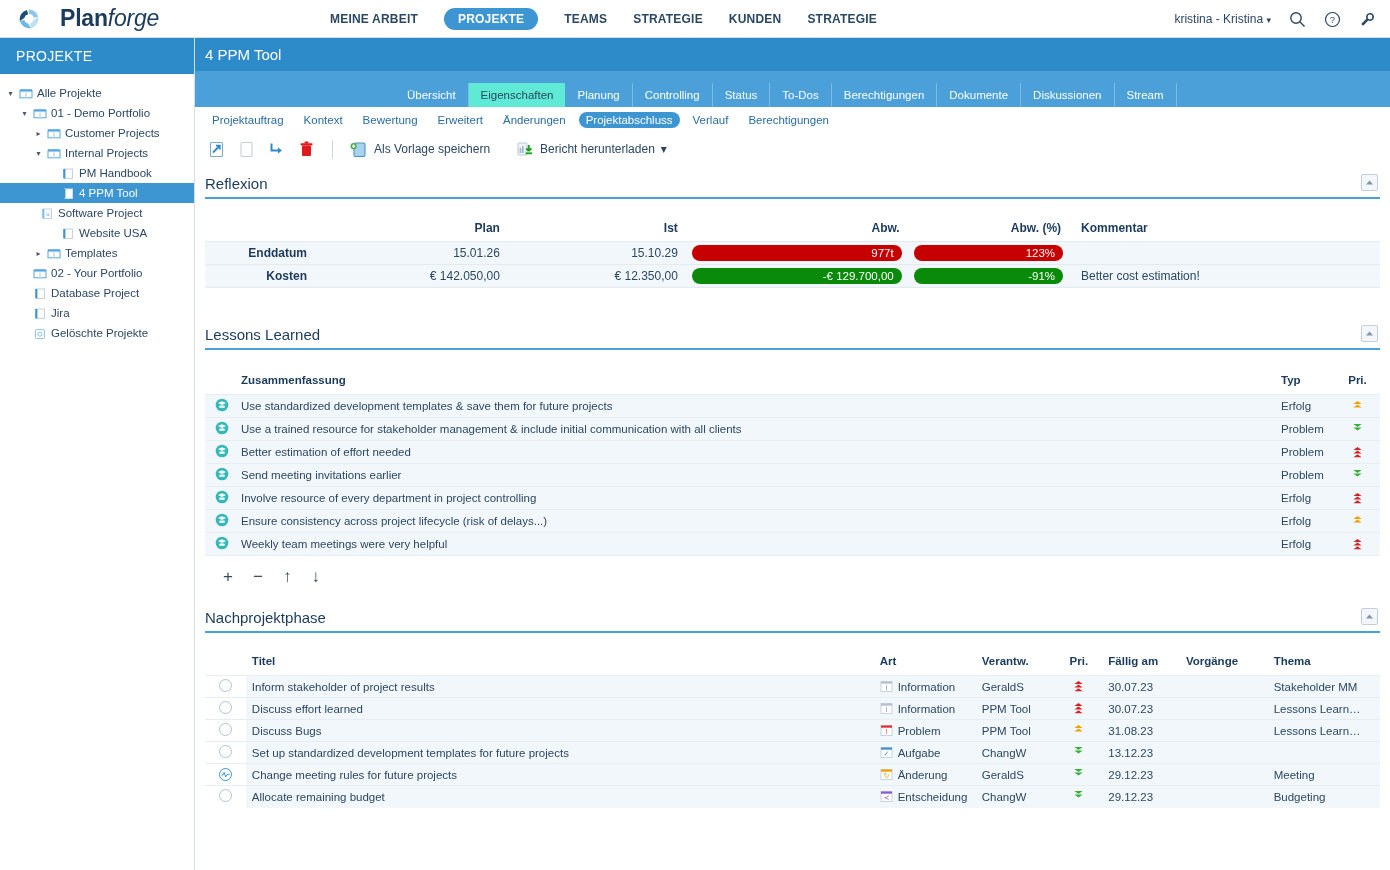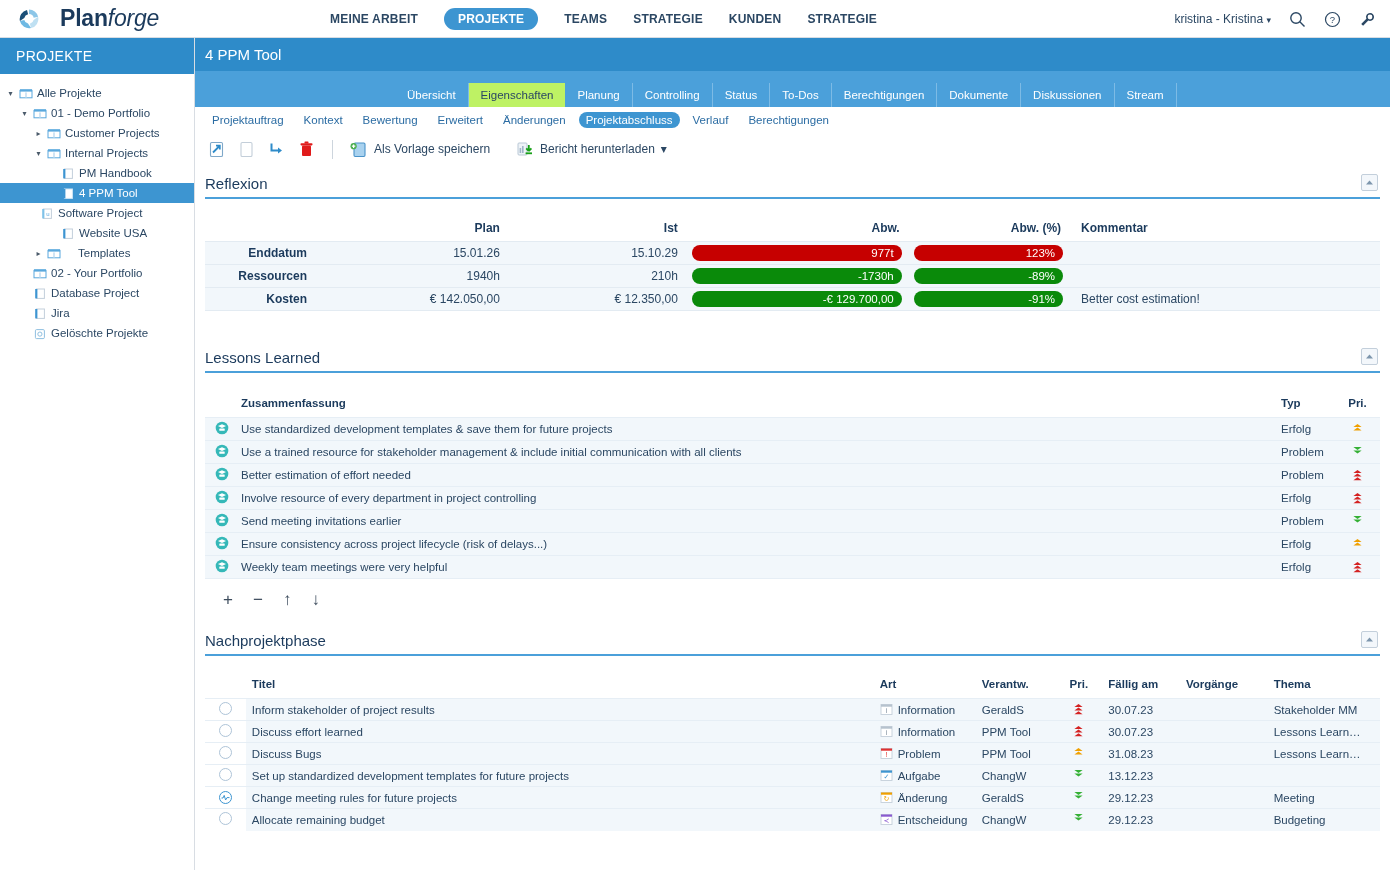--- a/index.html
+++ b/index.html
@@ -79,21 +79,21 @@
   }
   .tabsrow {
     height: 36px; background: #4ba0da;
     display: flex; align-items: flex-end; padding-left: 200px;
   }
   .tab {
     height: 24px; padding: 0 12px; display: flex; align-items: center;
     font-size: 11.5px; color: #ffffff; cursor: pointer;
     border-right: 1px solid #7dbbe5;
   }
-  .tab.active { background: #bef264; color: #2b4763; border-right: none; }
+  .tab.active { background: #5eead4; color: #2b4763; border-right: none; }
 
   .subtabs {
     height: 26px; display: flex; align-items: center;
     gap: 6px; padding-left: 10px; background: #fff;
   }
   .subtab {
     font-size: 11.5px; color: #2b6ca3; cursor: pointer; padding: 2px 7px; white-space: nowrap;
   }
   .subtab.active { background: #3d95d1; color: #fff; border-radius: 10px; }
 
@@ -328,21 +328,21 @@
         </div>
         <div class="tnode" style="padding-left: 32px;">
           <span class="twist">▸</span>
           <span class="tnode-ico">
             <svg width="14" height="13" viewBox="0 0 14 13">
               <rect x="1" y="3.4" width="12" height="7.4" fill="#fff" stroke="#5aa8dd" stroke-width="1"></rect>
               <rect x="1" y="2.2" width="12" height="2.4" fill="#5aa8dd"></rect>
               <rect x="6.3" y="5.4" width="1.4" height="5.4" fill="#bcd9ef"></rect>
             </svg>
           </span>
-          <span style="margin-left: 16px;">Templates</span>
+          <span style="margin-left: 3px;">Templates</span>
         </div>
         <div class="tnode" style="padding-left: 18px;">
           <span class="twist"></span>
           <span class="tnode-ico">
             <svg width="14" height="13" viewBox="0 0 14 13">
               <rect x="1" y="3.4" width="12" height="7.4" fill="#fff" stroke="#5aa8dd" stroke-width="1"></rect>
               <rect x="1" y="2.2" width="12" height="2.4" fill="#5aa8dd"></rect>
               <rect x="6.3" y="5.4" width="1.4" height="5.4" fill="#bcd9ef"></rect>
             </svg>
           </span>
@@ -480,32 +480,20 @@
               <td>15.10.29</td>
               <td class="cell-pill">
                 <span class="pill red">977t</span>
               </td>
               <td class="cell-pill">
                 <span class="pill red">123%</span>
               </td>
               <td class="kom"></td>
             </tr>
             <tr>
-              <td class="lbl">Ressourcen</td>
-              <td>1940h</td>
-              <td>210h</td>
-              <td class="cell-pill">
-                <span class="pill green">-1730h</span>
-              </td>
-              <td class="cell-pill">
-                <span class="pill green">-89%</span>
-              </td>
-              <td class="kom"></td>
-            </tr>
-            <tr>
               <td class="lbl">Kosten</td>
               <td>€ 142.050,00</td>
               <td>€ 12.350,00</td>
               <td class="cell-pill">
                 <span class="pill green">-€ 129.700,00</span>
               </td>
               <td class="cell-pill">
                 <span class="pill green">-91%</span>
               </td>
               <td class="kom">Better cost estimation!</td>
@@ -571,39 +559,39 @@
                   <path d="M5.5 5.6 9.6 8.6 H1.4 Z" fill="#d42222"></path>
                   <path d="M5.5 9.2 9.6 12.2 H1.4 Z" fill="#d42222"></path>
                 </svg></td>
             </tr>
             <tr class="ll-row">
               <td class="icon-cell"><svg width="14" height="14" viewBox="0 0 14 14">
                   <circle cx="7" cy="7" r="6.3" fill="#35b8b8"></circle>
                   <path d="M7 3.2 11 5.1 7 7 3 5.1z" fill="#fff"></path>
                   <rect x="4.3" y="7.4" width="5.4" height="2.4" rx="0.6" fill="#fff"></rect>
                 </svg></td>
+              <td>Send meeting invitations earlier</td>
+              <td class="typ">Problem</td>
+              <td class="pri"><svg width="11" height="13" viewBox="0 0 11 13">
+                  <path d="M5.5 5 9.6 2 H1.4 Z" fill="#35b035"></path>
+                  <path d="M5.5 8.6 9.6 5.6 H1.4 Z" fill="#35b035"></path>
+                </svg></td>
+            </tr>
+            <tr class="ll-row">
+              <td class="icon-cell"><svg width="14" height="14" viewBox="0 0 14 14">
+                  <circle cx="7" cy="7" r="6.3" fill="#35b8b8"></circle>
+                  <path d="M7 3.2 11 5.1 7 7 3 5.1z" fill="#fff"></path>
+                  <rect x="4.3" y="7.4" width="5.4" height="2.4" rx="0.6" fill="#fff"></rect>
+                </svg></td>
               <td>Involve resource of every department in project controlling</td>
               <td class="typ">Erfolg</td>
               <td class="pri"><svg width="11" height="13" viewBox="0 0 11 13">
                   <path d="M5.5 2 9.6 5 H1.4 Z" fill="#d42222"></path>
                   <path d="M5.5 5.6 9.6 8.6 H1.4 Z" fill="#d42222"></path>
                   <path d="M5.5 9.2 9.6 12.2 H1.4 Z" fill="#d42222"></path>
-                </svg></td>
-            </tr>
-            <tr class="ll-row">
-              <td class="icon-cell"><svg width="14" height="14" viewBox="0 0 14 14">
-                  <circle cx="7" cy="7" r="6.3" fill="#35b8b8"></circle>
-                  <path d="M7 3.2 11 5.1 7 7 3 5.1z" fill="#fff"></path>
-                  <rect x="4.3" y="7.4" width="5.4" height="2.4" rx="0.6" fill="#fff"></rect>
-                </svg></td>
-              <td>Send meeting invitations earlier</td>
-              <td class="typ">Problem</td>
-              <td class="pri"><svg width="11" height="13" viewBox="0 0 11 13">
-                  <path d="M5.5 5 9.6 2 H1.4 Z" fill="#35b035"></path>
-                  <path d="M5.5 8.6 9.6 5.6 H1.4 Z" fill="#35b035"></path>
                 </svg></td>
             </tr>
             <tr class="ll-row">
               <td class="icon-cell"><svg width="14" height="14" viewBox="0 0 14 14">
                   <circle cx="7" cy="7" r="6.3" fill="#35b8b8"></circle>
                   <path d="M7 3.2 11 5.1 7 7 3 5.1z" fill="#fff"></path>
                   <rect x="4.3" y="7.4" width="5.4" height="2.4" rx="0.6" fill="#fff"></rect>
                 </svg></td>
               <td>Ensure consistency across project lifecycle (risk of delays...)</td>
               <td class="typ">Erfolg</td>

